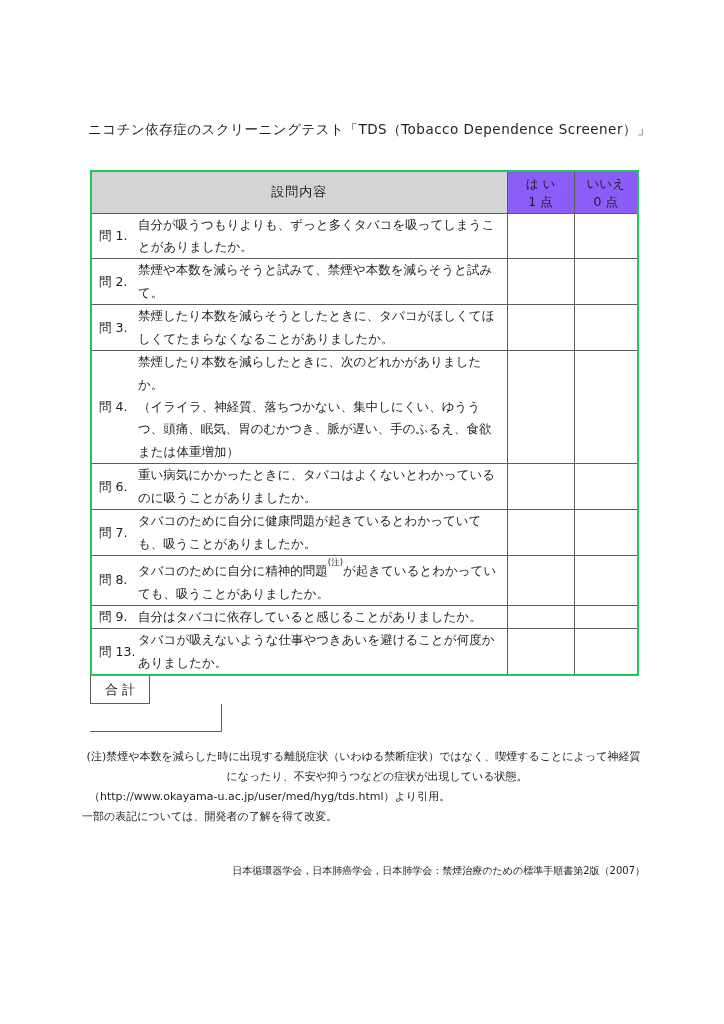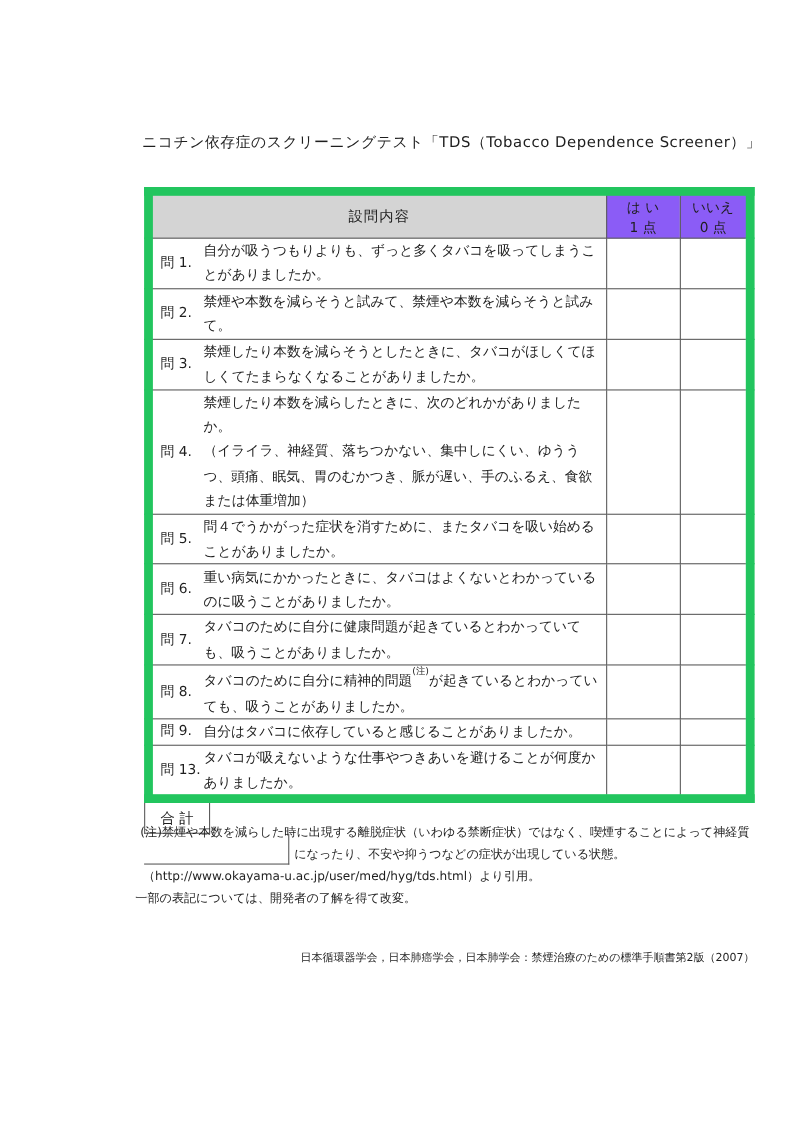--- a/index.html
+++ b/index.html
@@ -4,33 +4,33 @@
 <style>
   * { box-sizing: border-box; margin: 0; padding: 0; }
   html, body { background: #ffffff; }
   body {
     width: 724px; height: 1024px;
     font-family: "DejaVu Sans", "Liberation Sans", sans-serif;
     color: #1e1e1e;
     position: relative;
     overflow: hidden;
   }
-  .page { position: absolute; inset: 0; background: #ffffff; margin-left: 41px; }
+  .page { position: absolute; inset: 0; background: #ffffff; }
 
   .title {
     position: absolute; top: 121px; left: 88px; width: 550px;
     font-size: 13.5px; text-align: center; white-space: nowrap;
     letter-spacing: 0.5px;
   }
 
   .table-block { position: absolute; top: 170px; left: 90px; width: 547px; }
 
   table.tds {
     border-collapse: collapse; table-layout: fixed; width: 547px;
-    border: 8px solid #22c55e;
+    border: 2px solid #22c55e;
   }
   table.tds th, table.tds td {
     border: 1px solid #5c5c5c;
     font-weight: normal;
   }
   th.hq {
     background: #d4d4d4; height: 42px; text-align: center;
     font-size: 13px; letter-spacing: 1px;
   }
   th.ha {
@@ -133,28 +133,20 @@
       <tr class="r4">
         <td class="qcell">
           <span class="qlabel">問 4.</span>
           <div class="qtext">禁煙したり本数を減らしたときに、次のどれかがありましたか。</div>
           <div class="qtext">（イライラ、神経質、落ちつかない、集中しにくい、ゆううつ、頭痛、眠気、胃のむかつき、脈が遅い、手のふるえ、食欲または体重増加）</div>
         </td>
         <td class="ans"></td>
         <td class="ans"></td>
       </tr>
 
-      <tr class="r2">
-        <td class="qcell">
-          <span class="qlabel">問 5.</span>
-          <div class="qtext">問４でうかがった症状を消すために、またタバコを吸い始めることがありましたか。</div>
-        </td>
-        <td class="ans"></td>
-        <td class="ans"></td>
-      </tr>
 
       <tr class="r2b">
         <td class="qcell">
           <span class="qlabel">問 6.</span>
           <div class="qtext">重い病気にかかったときに、タバコはよくないとわかっているのに吸うことがありましたか。</div>
         </td>
         <td class="ans"></td>
         <td class="ans"></td>
       </tr>
 

